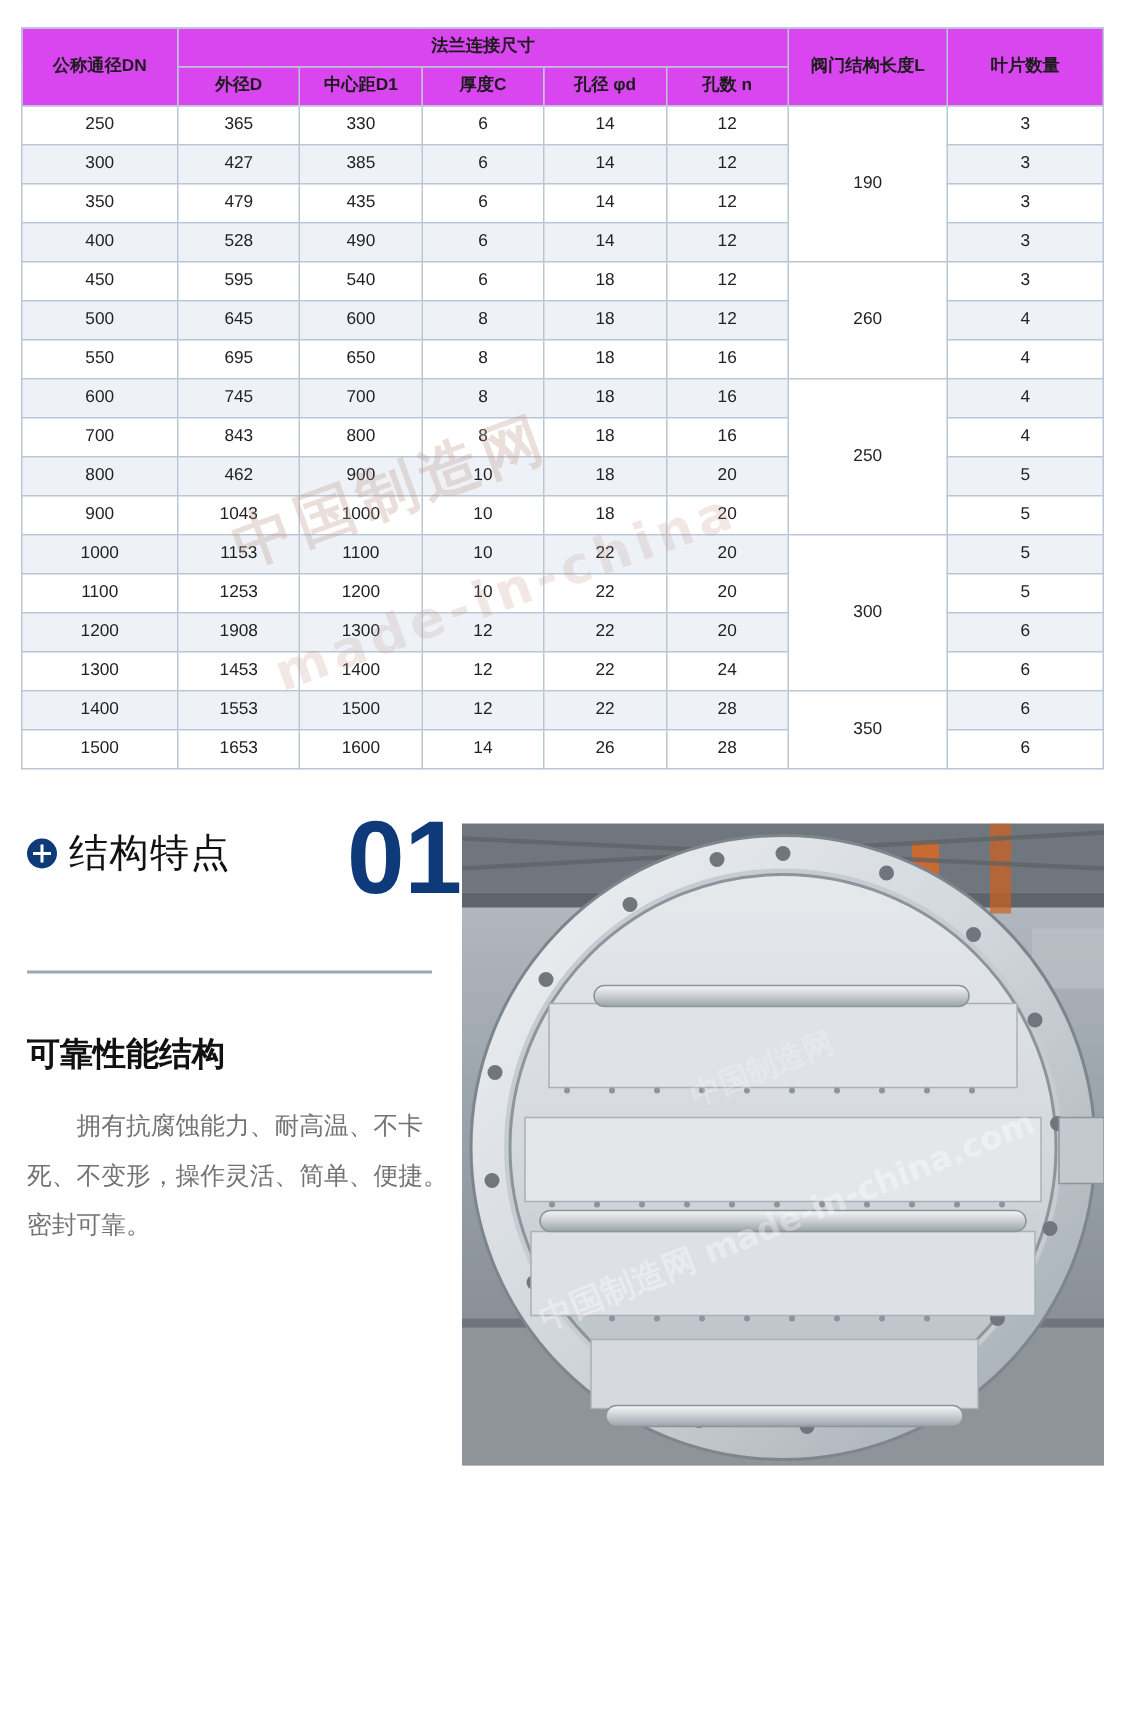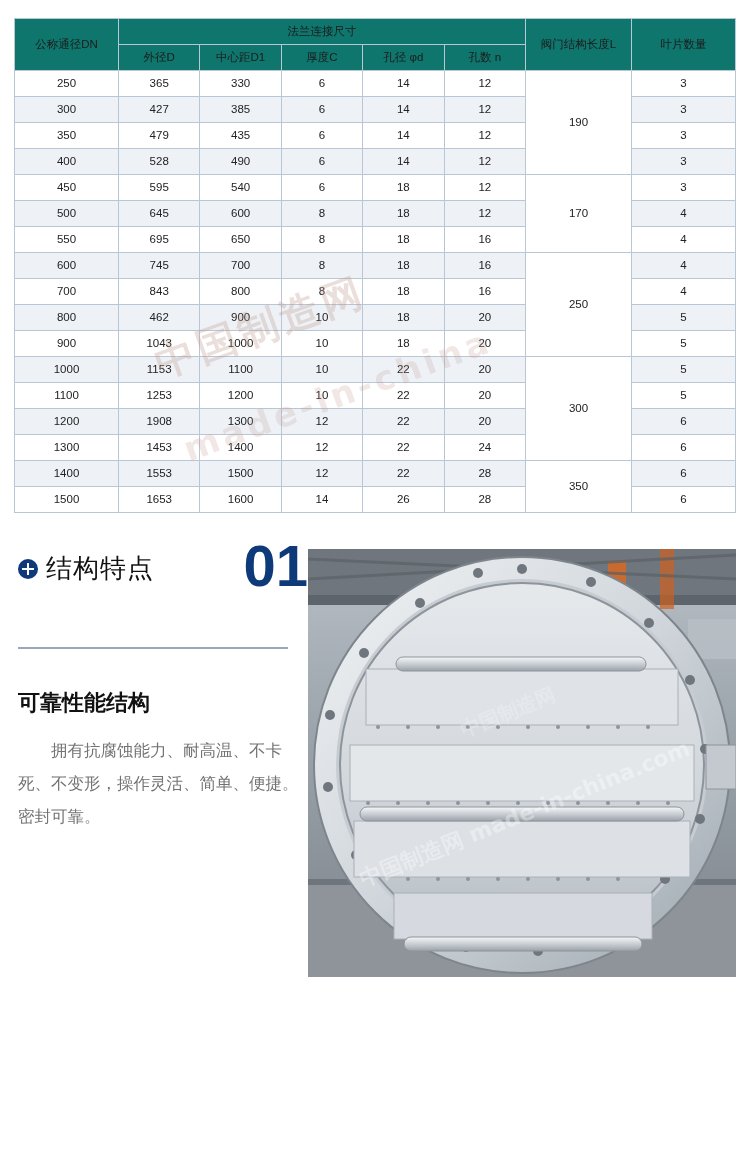--- a/index.html
+++ b/index.html
@@ -31,24 +31,24 @@
   table.spec th, table.spec td {
     border: 1px solid #b9c6d6;
     text-align: center;
     vertical-align: middle;
     height: 26px;
     padding: 0 2px;
     font-weight: normal;
     line-height: 1.2;
   }
   table.spec thead th {
-    background: #0f766e;
+    background: #d946ef;
     font-size: 11.5px;
     color: #1b1b1b;
-    font-weight: normal;
+    font-weight: bold;
   }
   table.spec tbody tr.odd td {
     background: #ffffff;
   }
   table.spec tbody tr.even td {
     background: #eef2f7;
   }
   table.spec td.merged {
     background: #ffffff;
   }
@@ -125,21 +125,21 @@
     color: #103a78;
     letter-spacing: 0px;
     font-family: "Liberation Sans", sans-serif;
     line-height: 1;
     padding-top: 6px;
   }
   .ds-num {
     position: absolute;
     right: 10px;
     top: -14px;
-    font-size: 58px;
+    font-size: 69px;
     font-weight: bold;
     color: #0e3a7a;
     line-height: 1;
     font-family: "Liberation Sans", sans-serif;
   }
   .ds-sub {
     display: flex;
     align-items: center;
     gap: 8px;
     margin-top: 2px;
@@ -289,21 +289,21 @@
             <td>12</td>
             <td>3</td>
           </tr>
           <tr class="odd">
             <td>450</td>
             <td>595</td>
             <td>540</td>
             <td>6</td>
             <td>18</td>
             <td>12</td>
-            <td class="merged" rowspan="3">170</td>
+            <td class="merged" rowspan="3">260</td>
             <td>3</td>
           </tr>
           <tr class="even">
             <td>500</td>
             <td>645</td>
             <td>600</td>
             <td>8</td>
             <td>18</td>
             <td>12</td>
             <td>4</td>

